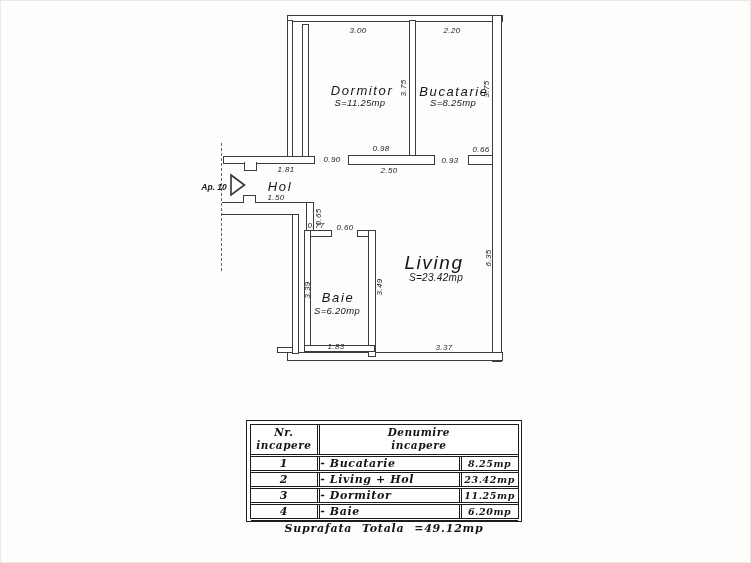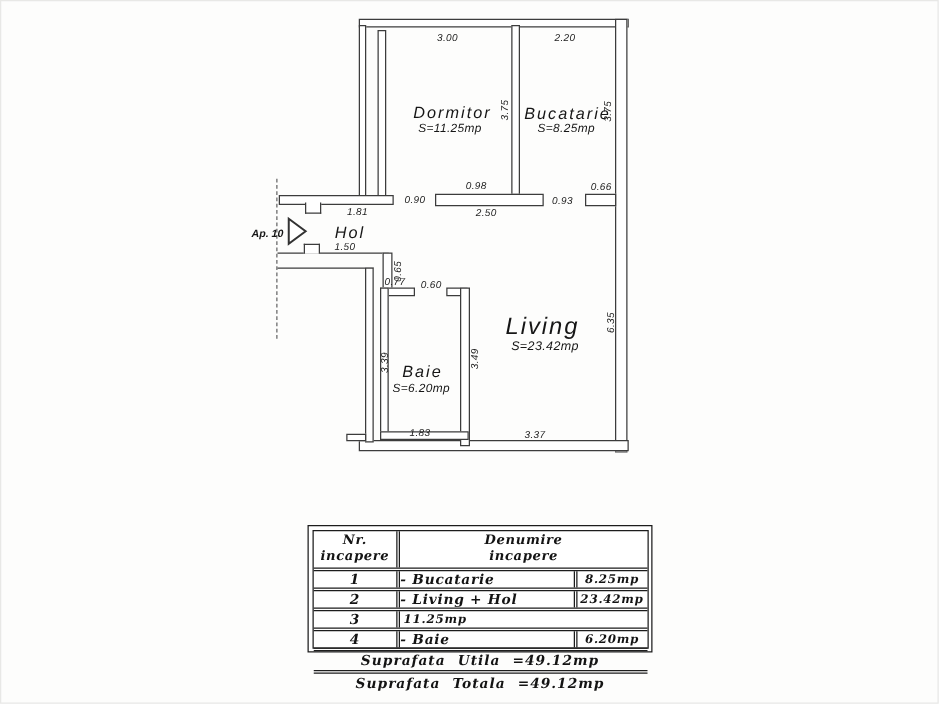--- a/index.html
+++ b/index.html
@@ -98,21 +98,21 @@
     <div class="dim" style="left:381px; top:149px;">0.98</div>
     <div class="dim" style="left:332px; top:160px;">0.90</div>
     <div class="dim" style="left:389px; top:171px;">2.50</div>
     <div class="dim" style="left:450px; top:161px;">0.93</div>
     <div class="dim" style="left:481px; top:150px;">0.66</div>
     <div class="dim" style="left:286px; top:170px;">1.81</div>
     <div class="dim" style="left:276px; top:198px;">1.50</div>
     <div class="dim" style="left:316px; top:226px;">0.77</div>
     <div class="dim" style="left:345px; top:228px;">0.60</div>
     <div class="dim" style="left:336px; top:347px;">1.83</div>
-    <div class="dim" style="left:428px; top:348px;">3.37</div>
+    <div class="dim" style="left:444px; top:348px;">3.37</div>
 
     <div class="dim v" style="left:404px; top:88px;">3.75</div>
     <div class="dim v" style="left:487px; top:89px;">3.75</div>
     <div class="dim v" style="left:319px; top:217px;">0.65</div>
     <div class="dim v" style="left:308px; top:290px;">3.39</div>
     <div class="dim v" style="left:380px; top:287px;">3.49</div>
     <div class="dim v" style="left:489px; top:258px;">6.35</div>
   </div>
 
   <div class="tbl-outer">
@@ -134,26 +134,26 @@
         <div class="cell c2">- Bucatarie</div>
         <div class="cell c3">8.25mp</div>
       </div>
       <div class="trow data">
         <div class="cell c1">2</div>
         <div class="cell c2">- Living + Hol</div>
         <div class="cell c3">23.42mp</div>
       </div>
       <div class="trow data">
         <div class="cell c1">3</div>
+        <div class="cell c2">- Dormitor</div>
         <div class="cell c3">11.25mp</div>
       </div>
       <div class="trow data">
         <div class="cell c1">4</div>
         <div class="cell c2">- Baie</div>
         <div class="cell c3">6.20mp</div>
       </div>
 
-      <div class="trow foot">Suprafata Utila =49.12mp</div>
       <div class="trow foot">Suprafata Totala =49.12mp</div>
     </div>
   </div>
 
 </div>
 
 </body></html>

